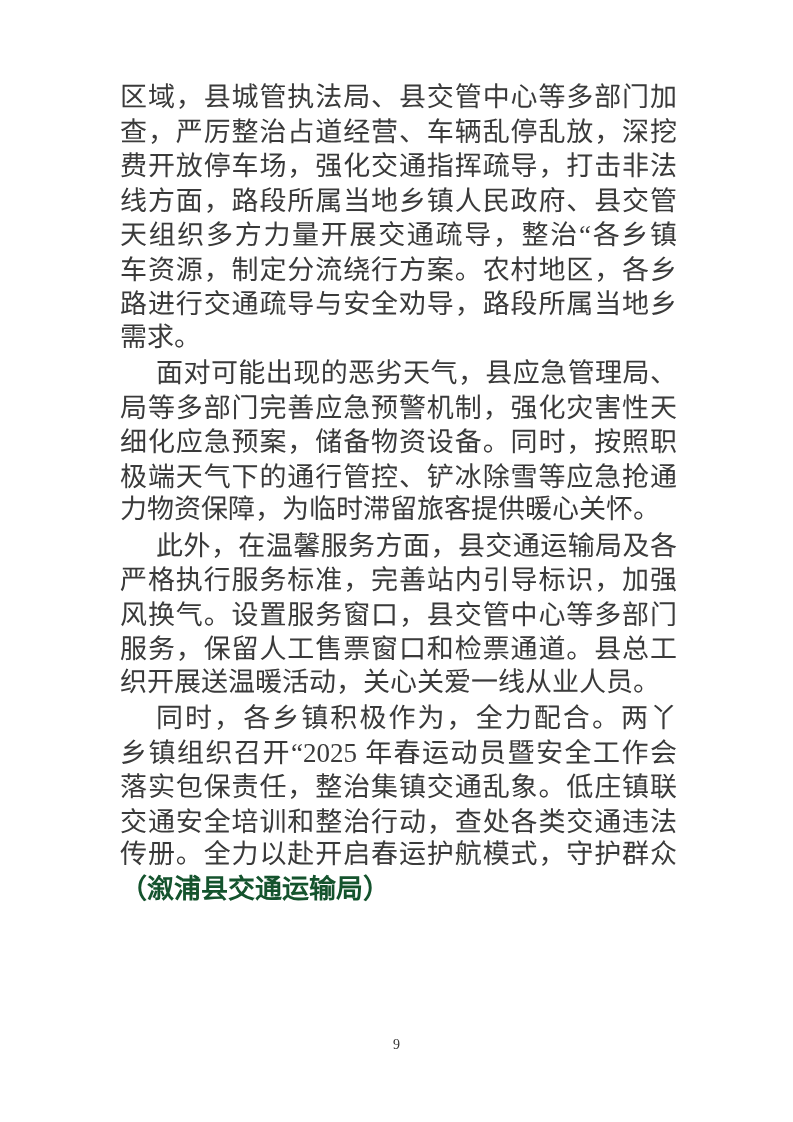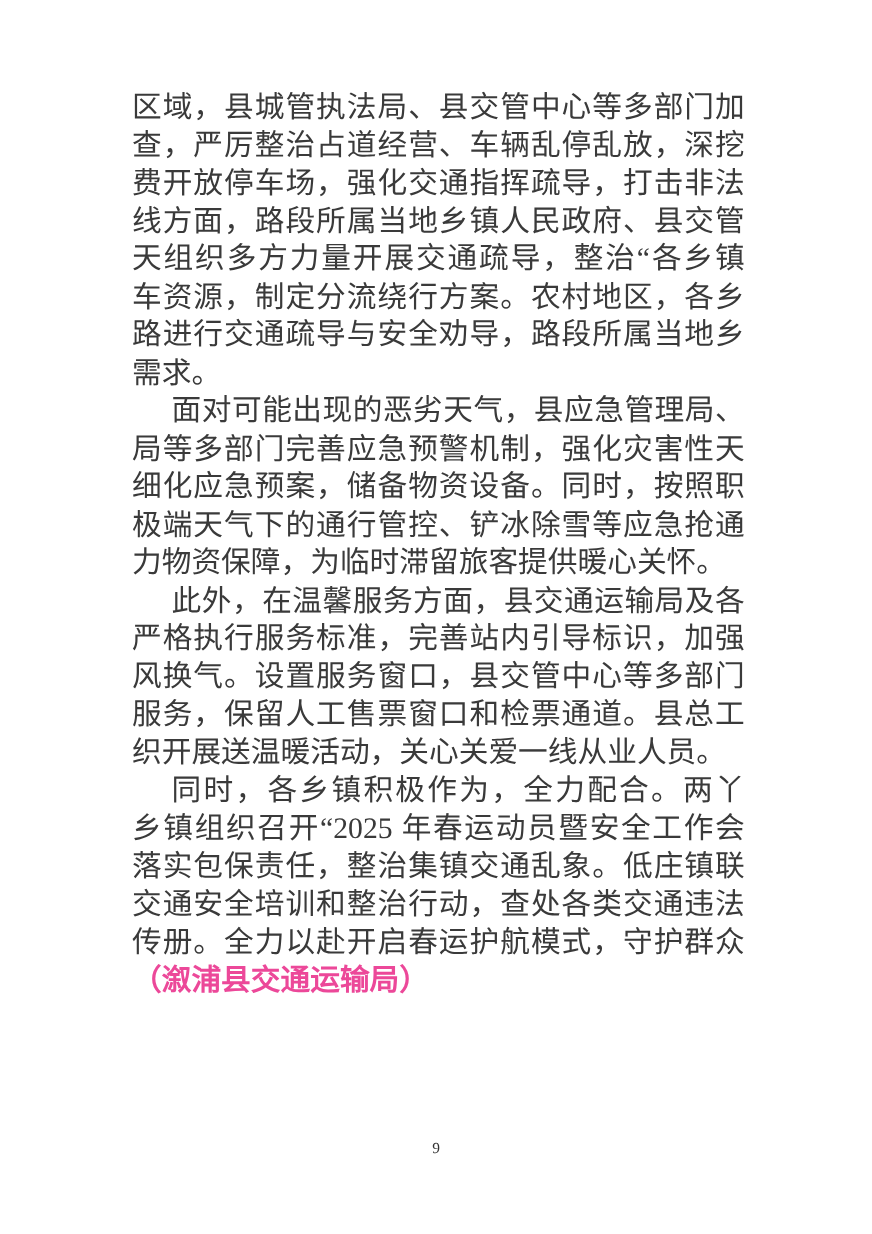--- a/index.html
+++ b/index.html
@@ -26,27 +26,28 @@
   .line {
     height: 34.5px;
     line-height: 34.5px;
     text-align: justify;
     text-align-last: justify;
     text-justify: inter-character;
     overflow: hidden;
   }
   .line.para-end {
     text-align-last: left;
+    font-family: Liberation Mono, monospace;
   }
   .line.indent {
     padding-left: 36px;
   }
   .line.bold {
     font-weight: bold;
-    color: #ec4899;
+    color: #14532d;
   }
   .footer {
     position: absolute;
     left: 0;
     right: 0;
     top: 1037px;
     text-align: center;
     font-size: 14px;
     color: #333333;
     font-family: "Liberation Serif", serif;

